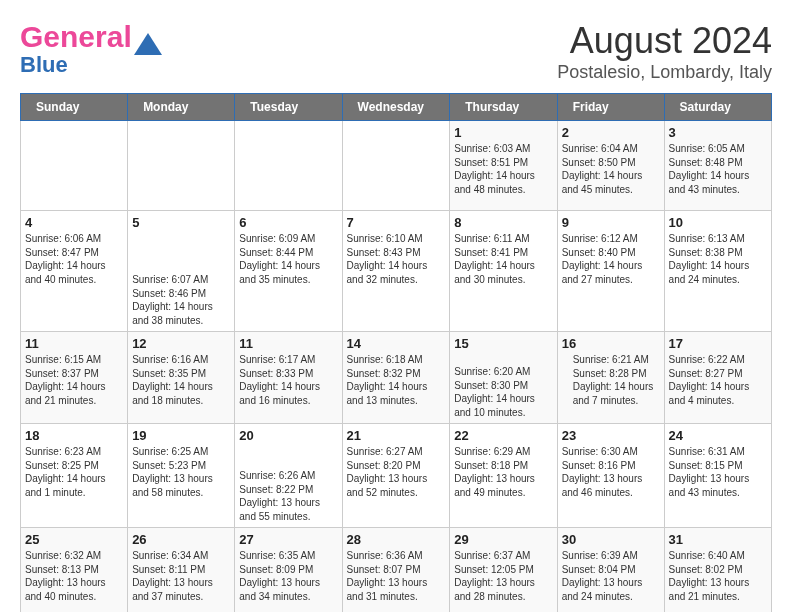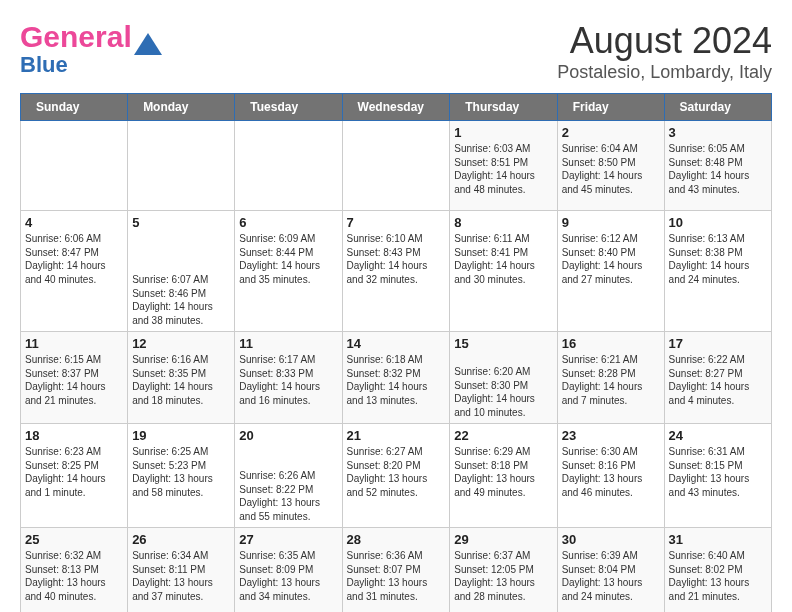--- a/index.html
+++ b/index.html
@@ -217,21 +217,21 @@
         </td>
         <td>
           <div class="day-number">15</div>
           <div class="day-info" style="white-space: pre-line; margin-top: 14px;">Sunrise: 6:20 AM
 Sunset: 8:30 PM
 Daylight: 14 hours
 and 10 minutes.</div>
         </td>
         <td>
           <div class="day-number">16</div>
-          <div class="day-info" style="white-space: pre-line;">Sunrise: 6:21 AM
+          <div class="day-info" style="white-space: pre-line; margin-left: 11px;">Sunrise: 6:21 AM
 Sunset: 8:28 PM
 Daylight: 14 hours
 and 7 minutes.</div>
         </td>
         <td>
           <div class="day-number">17</div>
           <div class="day-info" style="white-space: pre-line;">Sunrise: 6:22 AM
 Sunset: 8:27 PM
 Daylight: 14 hours
 and 4 minutes.</div>

